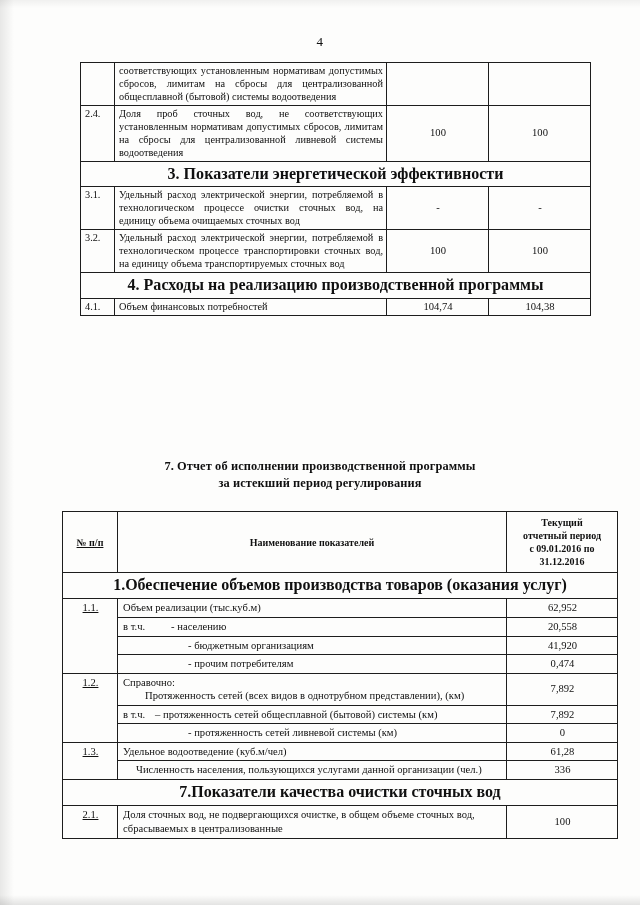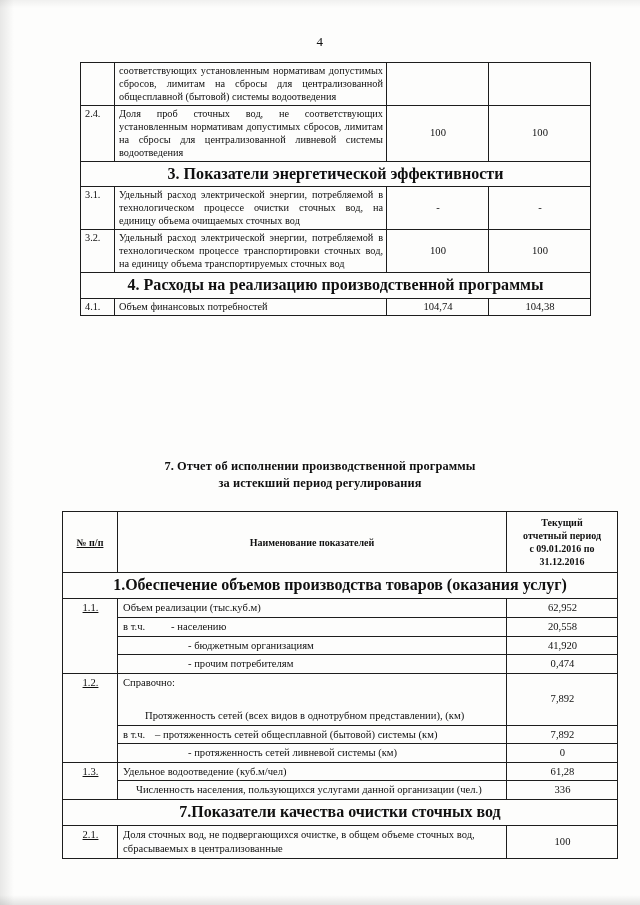--- a/index.html
+++ b/index.html
@@ -141,21 +141,21 @@
   .t2-section td {
     text-align: center;
     font-weight: bold;
     font-size: 16px;
     padding: 2px 3px 3px;
   }
   .t2-val {
     text-align: center;
     vertical-align: middle !important;
   }
-  .indent1 { padding-left: 22px !important; margin-top: 20px; }
+  .indent1 { padding-left: 22px !important; }
   .indent2 { padding-left: 70px !important; }
   .indent-tch { padding-left: 5px !important; }
   .tch-gap { display: inline-block; width: 26px; }
   .tch-gap-sm { display: inline-block; width: 10px; }
   .midcell { vertical-align: middle !important; margin-left: 46px; }
 </style>
 </head>
 <body>
 
 <div class="page">

